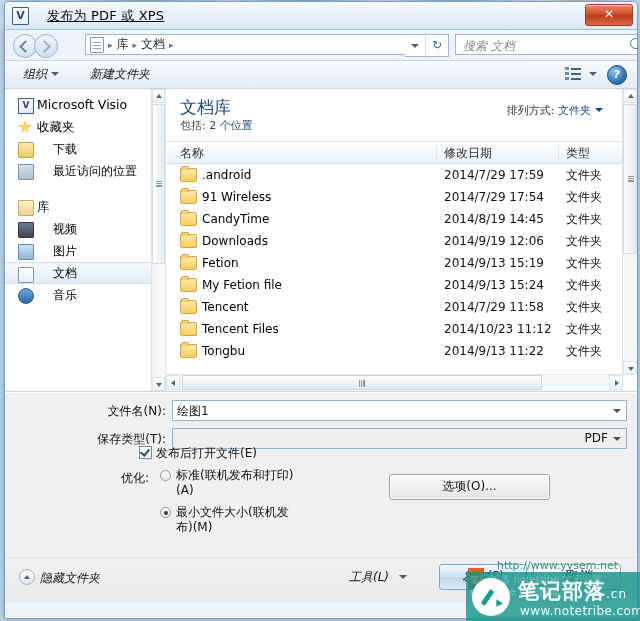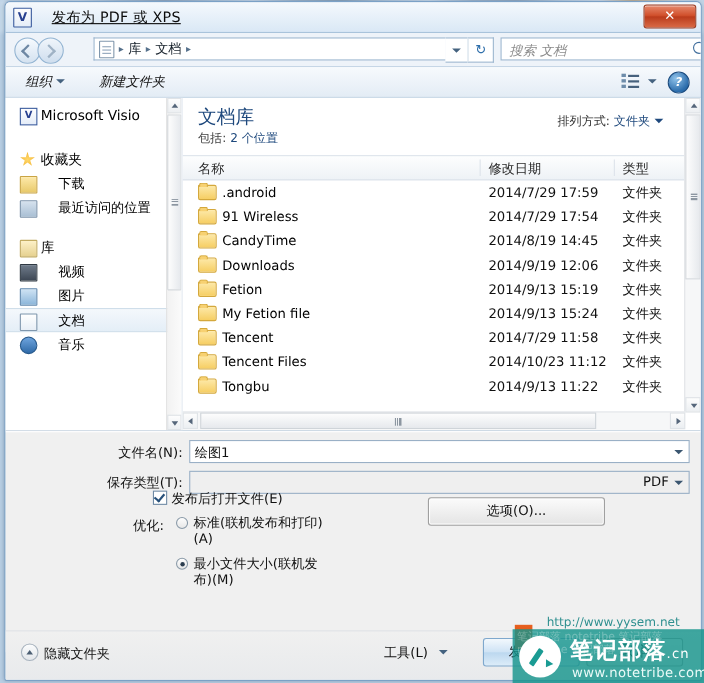--- a/index.html
+++ b/index.html
@@ -222,39 +222,40 @@
   .checkrow{position:absolute;left:134px;top:52px;font-size:12px;color:#111;}
   .cbox{
     display:inline-block;width:11px;height:11px;background:#fff;border:1px solid #6f8aa5;
     vertical-align:-2px;margin-right:4px;position:relative;
   }
   .cbox.on::after{
     content:"";position:absolute;left:2px;top:0px;width:4px;height:7px;
     border-right:2px solid #27507a;border-bottom:2px solid #27507a;transform:rotate(40deg);
   }
   .optbtn{
-    position:absolute;left:384px;top:450px;width:159px;height:24px;
+    position:absolute;left:384px;top:472px;width:159px;height:24px;
     background:linear-gradient(180deg,#fbfbfb,#e4e4e4);
     border:1px solid #a0a0a0;border-radius:3px;
     box-shadow:0 0 0 1px #fdfdfd inset;
     font-size:12px;text-align:center;line-height:23px;color:#111;cursor:pointer;
   }
   .optlabel{position:absolute;left:116px;top:77px;font-size:12px;color:#111;}
   .radio-grp{position:absolute;left:155px;top:75px;width:140px;}
   .ritem{position:relative;font-size:12px;color:#111;line-height:15px;padding-left:16px;margin-bottom:7px;cursor:pointer;}
   .rdot{
     position:absolute;left:0;top:2px;width:11px;height:11px;border-radius:50%;
     background:linear-gradient(180deg,#fdfdfd,#e7e7e7);border:1px solid #8a9aa8;box-sizing:border-box;
   }
   .rdot.on::after{content:"";position:absolute;left:2.5px;top:2.5px;width:4px;height:4px;border-radius:50%;background:#2b3d4f;}
   
   .footer{
-    position:absolute;left:0;bottom:0;right:0;height:44px;
+    position:absolute;left:0;bottom:16px;right:0;height:44px;
     background:linear-gradient(180deg,#f0f0f0,#e8eaec);
     border-top:1px solid #dfe2e5;
+    font-style:italic;
   }
   .hide-f{position:absolute;left:14px;top:11px;font-size:12px;color:#111;cursor:pointer;}
   .upbtn{
     display:inline-block;width:14px;height:14px;border-radius:50%;
     background:linear-gradient(180deg,#fbfcfd,#e3e7eb);border:1px solid #a9b4bf;
     vertical-align:-3px;margin-right:5px;position:relative;
   }
   .upbtn::after{content:"";position:absolute;left:3.5px;top:5px;border-left:3px solid transparent;border-right:3px solid transparent;border-bottom:4px solid #4c5f73;}
   .tools{position:absolute;left:344px;top:11px;font-size:12px;color:#111;cursor:pointer;}
   .pubbtn{
@@ -355,21 +356,21 @@
     </div>
     <div class="tb-item" style="right:40px;top:6px"><i class="tb-caret"></i></div>
     <div class="help">?</div>
   </div>
 
   <div class="content">
 
     <div class="nav">
       <div class="navpane" id="navlist">
           <div class="nav-row lvl1" style="margin-top: 5px;"><span class="nav-ic" style="background: linear-gradient(rgb(255, 255, 255), rgb(228, 236, 248)); border: 1px solid rgb(59, 92, 158); color: rgb(39, 64, 143); font: bold 9px / 12px &quot;DejaVu Sans&quot;; text-align: center;">V</span><span class="nav-lbl" style="font-size: 12.5px;">Microsoft Visio</span></div>
-          <div class="nav-row lvl1" style="margin-top: 18px;"><span class="nav-ic" style="background: radial-gradient(circle, rgb(255, 215, 105), rgb(240, 173, 40)); clip-path: polygon(50% 0%, 61% 35%, 98% 35%, 68% 57%, 79% 91%, 50% 70%, 21% 91%, 32% 57%, 2% 35%, 39% 35%);"></span><span class="nav-lbl" style="font-size: 12.5px;">收藏夹</span></div>
+          <div class="nav-row lvl1" style="margin-top: 0;"><span class="nav-ic" style="background: radial-gradient(circle, rgb(255, 215, 105), rgb(240, 173, 40)); clip-path: polygon(50% 0%, 61% 35%, 98% 35%, 68% 57%, 79% 91%, 50% 70%, 21% 91%, 32% 57%, 2% 35%, 39% 35%);"></span><span class="nav-lbl" style="font-size: 12.5px;">收藏夹</span></div>
           <div class="nav-row lvl2"><span class="nav-ic" style="background: linear-gradient(rgb(253, 233, 169), rgb(232, 201, 106)); border: 1px solid rgb(201, 164, 67); border-radius: 1px;"></span><span class="nav-lbl">下载</span></div>
           <div class="nav-row lvl2"><span class="nav-ic" style="background: linear-gradient(rgb(214, 226, 238), rgb(169, 191, 212)); border: 1px solid rgb(124, 147, 171); border-radius: 1px;"></span><span class="nav-lbl">最近访问的位置</span></div>
           <div class="nav-row lvl1" style="margin-top: 14px;"><span class="nav-ic" style="background: linear-gradient(rgb(253, 241, 200), rgb(230, 209, 144)); border: 1px solid rgb(194, 171, 98); border-radius: 1px;"></span><span class="nav-lbl" style="font-size: 12.5px;">库</span></div>
           <div class="nav-row lvl2"><span class="nav-ic" style="background: linear-gradient(rgb(111, 123, 138), rgb(61, 71, 84)); border: 1px solid rgb(46, 56, 66); border-radius: 1px;"></span><span class="nav-lbl">视频</span></div>
           <div class="nav-row lvl2"><span class="nav-ic" style="background: linear-gradient(rgb(207, 227, 244), rgb(140, 182, 218)); border: 1px solid rgb(95, 135, 173); border-radius: 1px;"></span><span class="nav-lbl">图片</span></div>
           <div class="nav-row lvl2 sel"><span class="nav-ic" style="background: linear-gradient(rgb(255, 255, 255), rgb(231, 238, 246)); border: 1px solid rgb(128, 151, 173); border-radius: 1px;"></span><span class="nav-lbl">文档</span></div>
           <div class="nav-row lvl2"><span class="nav-ic" style="background: linear-gradient(rgb(110, 164, 221), rgb(47, 106, 168)); border: 1px solid rgb(42, 91, 141); border-radius: 50%;"></span><span class="nav-lbl">音乐</span></div>
         </div>
       <div class="sb-v">
         <div class="up"></div>

